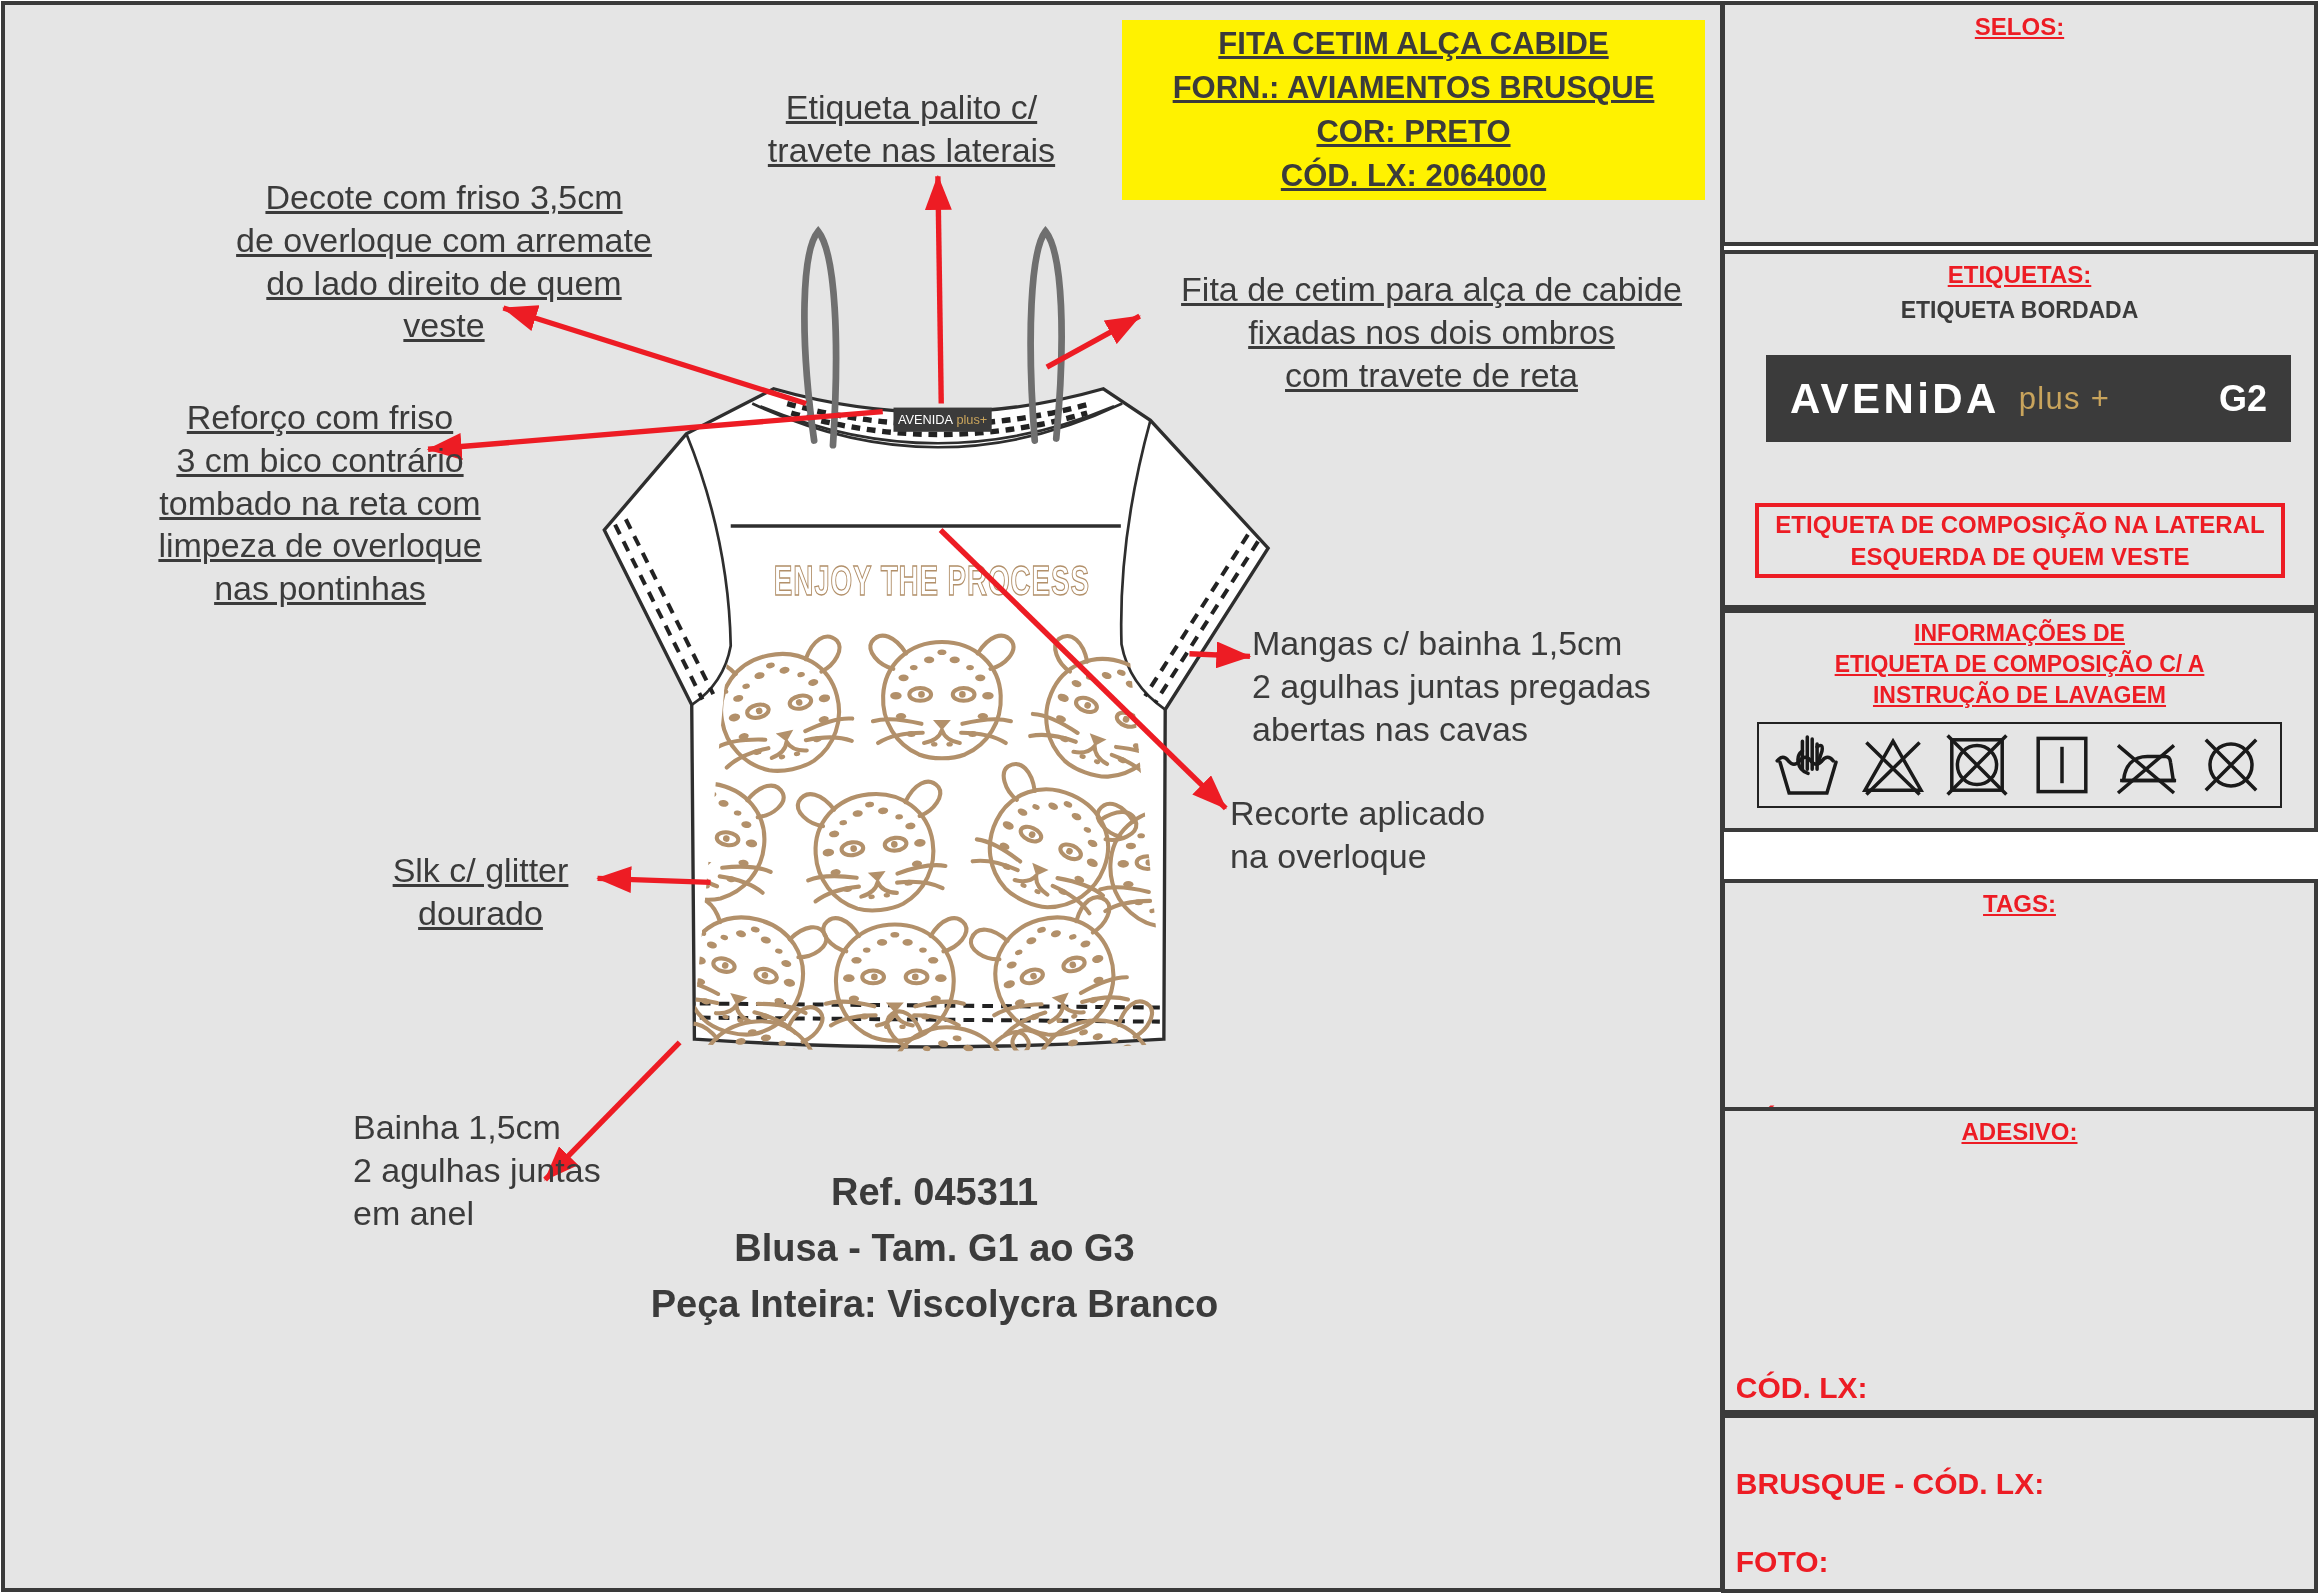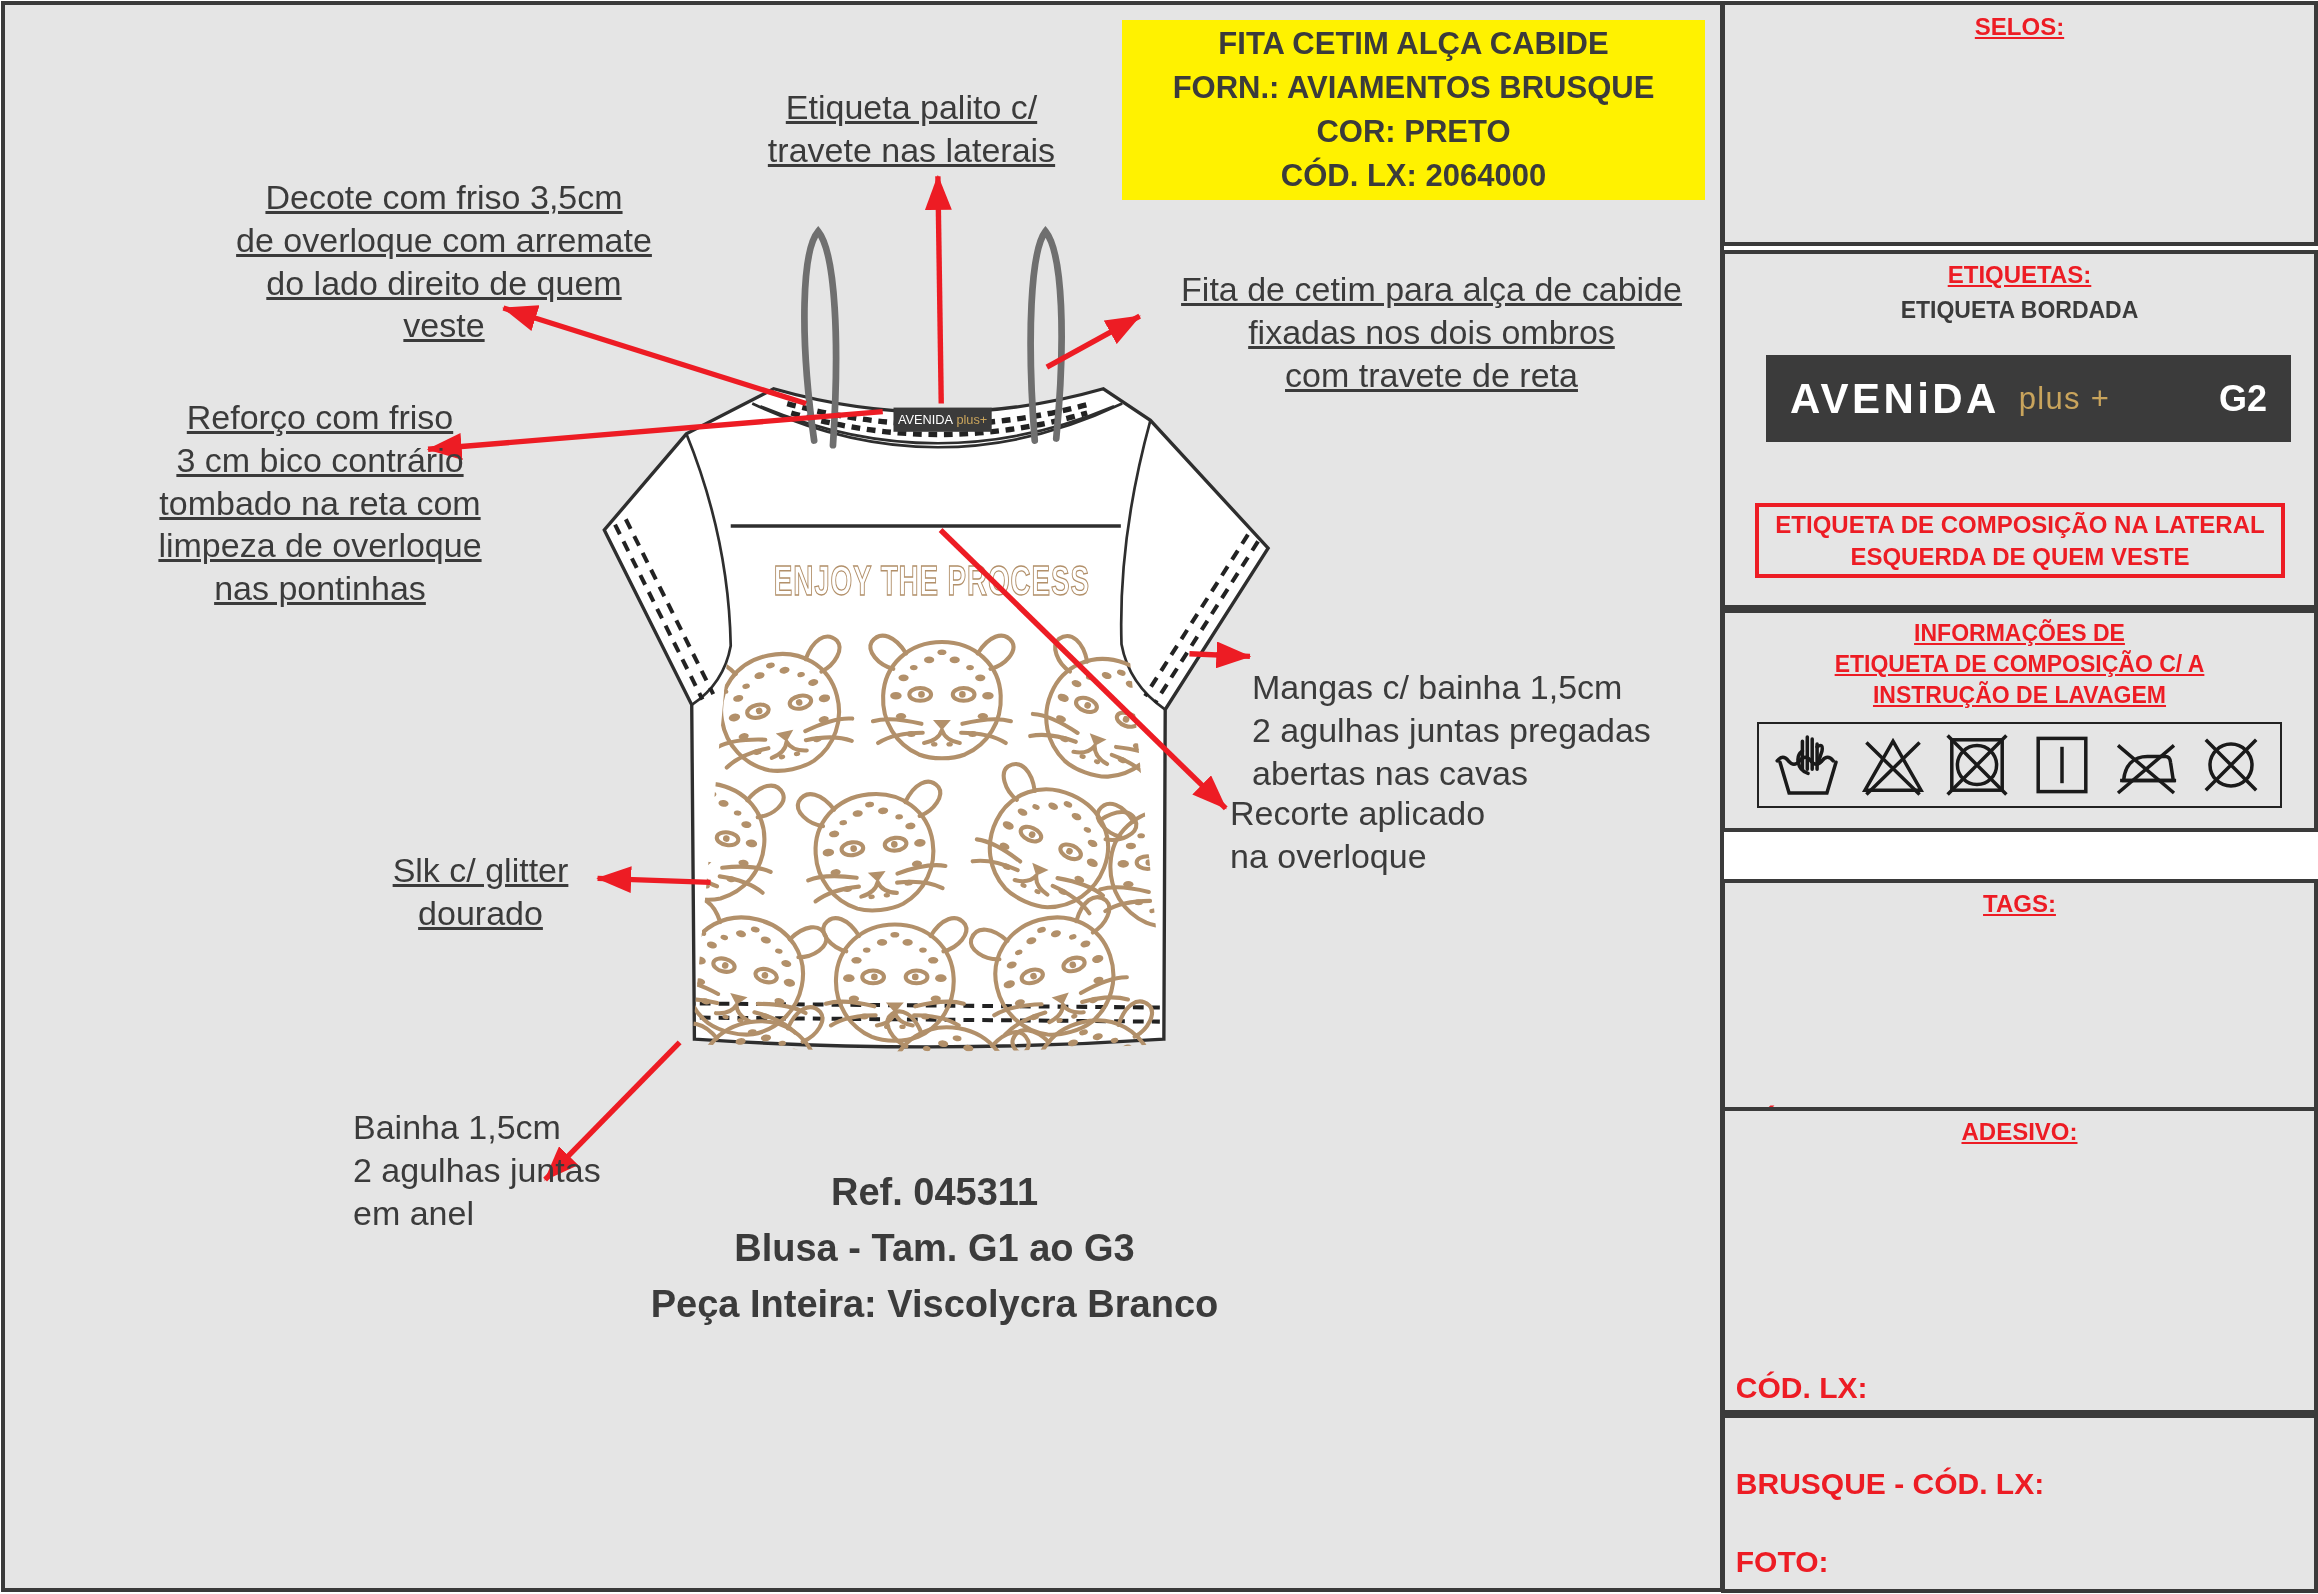--- a/index.html
+++ b/index.html
@@ -32,21 +32,21 @@
   svg.overlay{position:absolute;left:0;top:0;width:2319px;height:1594px;z-index:3;pointer-events:none;}
 </style>
 </head>
 <body>
 
 <div class="page">
 
   <div class="frame" style="left:1.3px;top:1.3px;width:1723px;height:1591px;"></div>
 
   <div class="note-box">
-    <div style="white-space:pre-line;">FITA CETIM ALÇA CABIDE
+    <div style="white-space:pre-line;text-decoration:underline;">FITA CETIM ALÇA CABIDE
 FORN.: AVIAMENTOS BRUSQUE
 COR: PRETO
 CÓD. LX: 2064000</div>
   </div>
 
   <svg class="overlay" viewBox="0 0 3447 2370">
     <defs>
       <marker id="ah" markerUnits="userSpaceOnUse" markerWidth="52" markerHeight="40" refX="50" refY="20" orient="auto">
         <path d="M0,0 L52,20 L0,40 Z" fill="#ED1C24"></path>
       </marker>
@@ -154,21 +154,21 @@
 do lado direito de quem
 veste</div>
   <div class="ann ctr" style="left:108px;top:396px;width:424px;">Reforço com friso
 3 cm bico contrário
 tombado na reta com
 limpeza de overloque
 nas pontinhas</div>
   <div class="ann ctr" style="left:1140px;top:268px;width:583px;">Fita de cetim para alça de cabide
 fixadas nos dois ombros
 com travete de reta</div>
-  <div class="ann" style="left:1252px;top:622px;width:478px;margin-top:44px;">Mangas c/ bainha 1,5cm
+  <div class="ann" style="left:1252px;top:622px;width:478px;">Mangas c/ bainha 1,5cm
 2 agulhas juntas pregadas
 abertas nas cavas</div>
   <div class="ann" style="left:1230px;top:792px;width:350px;">Recorte aplicado
 na overloque</div>
   <div class="ann ctr" style="left:363px;top:849px;width:235px;">Slk c/ glitter
 dourado</div>
   <div class="ann" style="left:313px;top:1106px;width:316px;margin-left:40px;">Bainha 1,5cm
 2 agulhas juntas
 em anel</div>
 

